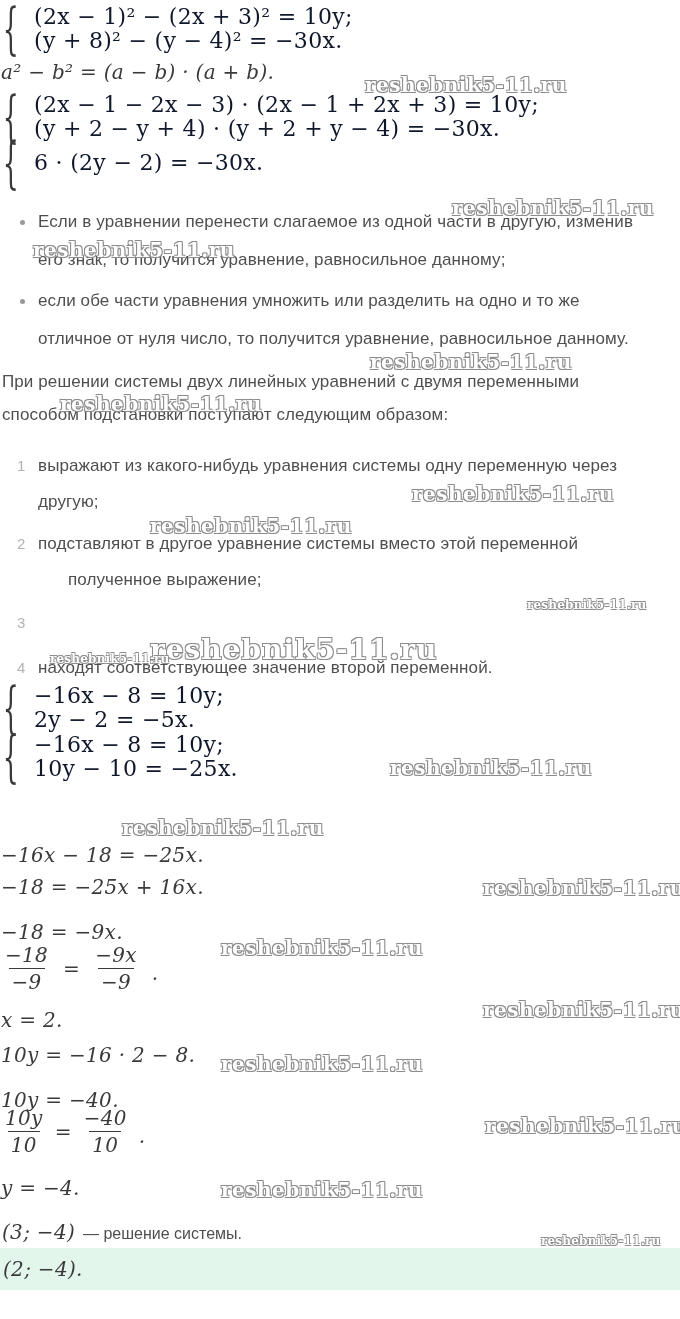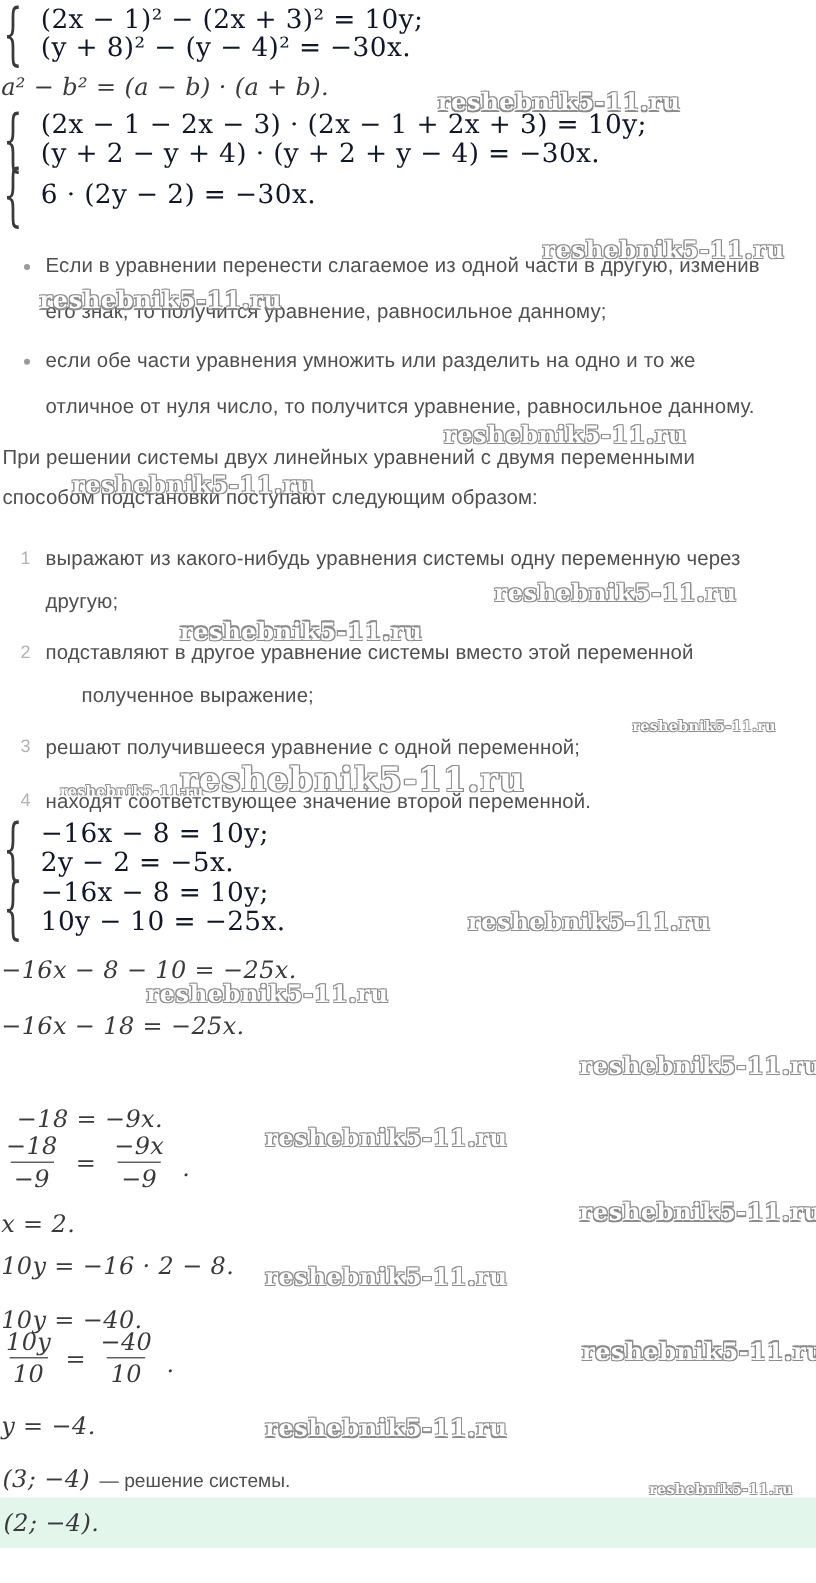--- a/index.html
+++ b/index.html
@@ -90,44 +90,43 @@
 
   <span class="stepnum" style="left:17px;top:457px;">1</span>
   <div class="t" style="left:38px;top:456px;">выражают из какого-нибудь уравнения системы одну переменную через</div>
   <div class="t" style="left:38px;top:492px;">другую;</div>
 
   <span class="stepnum" style="left:17px;top:535px;">2</span>
   <div class="t" style="left:38px;top:534px;">подставляют в другое уравнение системы вместо этой переменной</div>
   <div class="t" style="left:38px;top:570px;margin-left:30px;">полученное выражение;</div>
 
   <span class="stepnum" style="left:17px;top:614px;">3</span>
-  <div class="t" style="left:38px;top:613px;">решают получившееся уравнение с одной переменной;</div>
 
   <span class="stepnum" style="left:17px;top:659px;">4</span>
   <div class="t" style="left:38px;top:658px;">находят соответствующее значение второй переменной.</div>
 
   <div class="system" style="left:3px;top:684px;">
     <span class="brace">{</span>
     <div class="sys-lines">
       <div class="math-row">−16x − 8 = 10y;</div>
       <div class="math-row">2y − 2 = −5x.</div>
     </div>
   </div>
 
   <div class="system" style="left:3px;top:733px;">
     <span class="brace">{</span>
     <div class="sys-lines">
       <div class="math-row">−16x − 8 = 10y;</div>
       <div class="math-row">10y − 10 = −25x.</div>
     </div>
   </div>
 
-  <div class="math-line" style="left:1px;top:796px;">−16x − 8 − 10 = −25x.</div>
   <div class="math-line" style="left:1px;top:843px;">−16x − 18 = −25x.</div>
-  <div class="math-line" style="left:1px;top:920px;padding-left:13px;">−18 = −9x.</div>
+  <div class="math-line" style="left:1px;top:875px;">−18 = −25x + 16x.</div>
+  <div class="math-line" style="left:1px;top:920px;">−18 = −9x.</div>
 
   <div class="frac-row" style="left:2px;top:943px;gap:12px;">
     <span class="frac">
       <span class="num">−18</span>
       <span class="den">−9</span>
     </span>
     <span>=</span>
     <span class="frac">
       <span class="num">−9x</span>
       <span class="den">−9</span>

